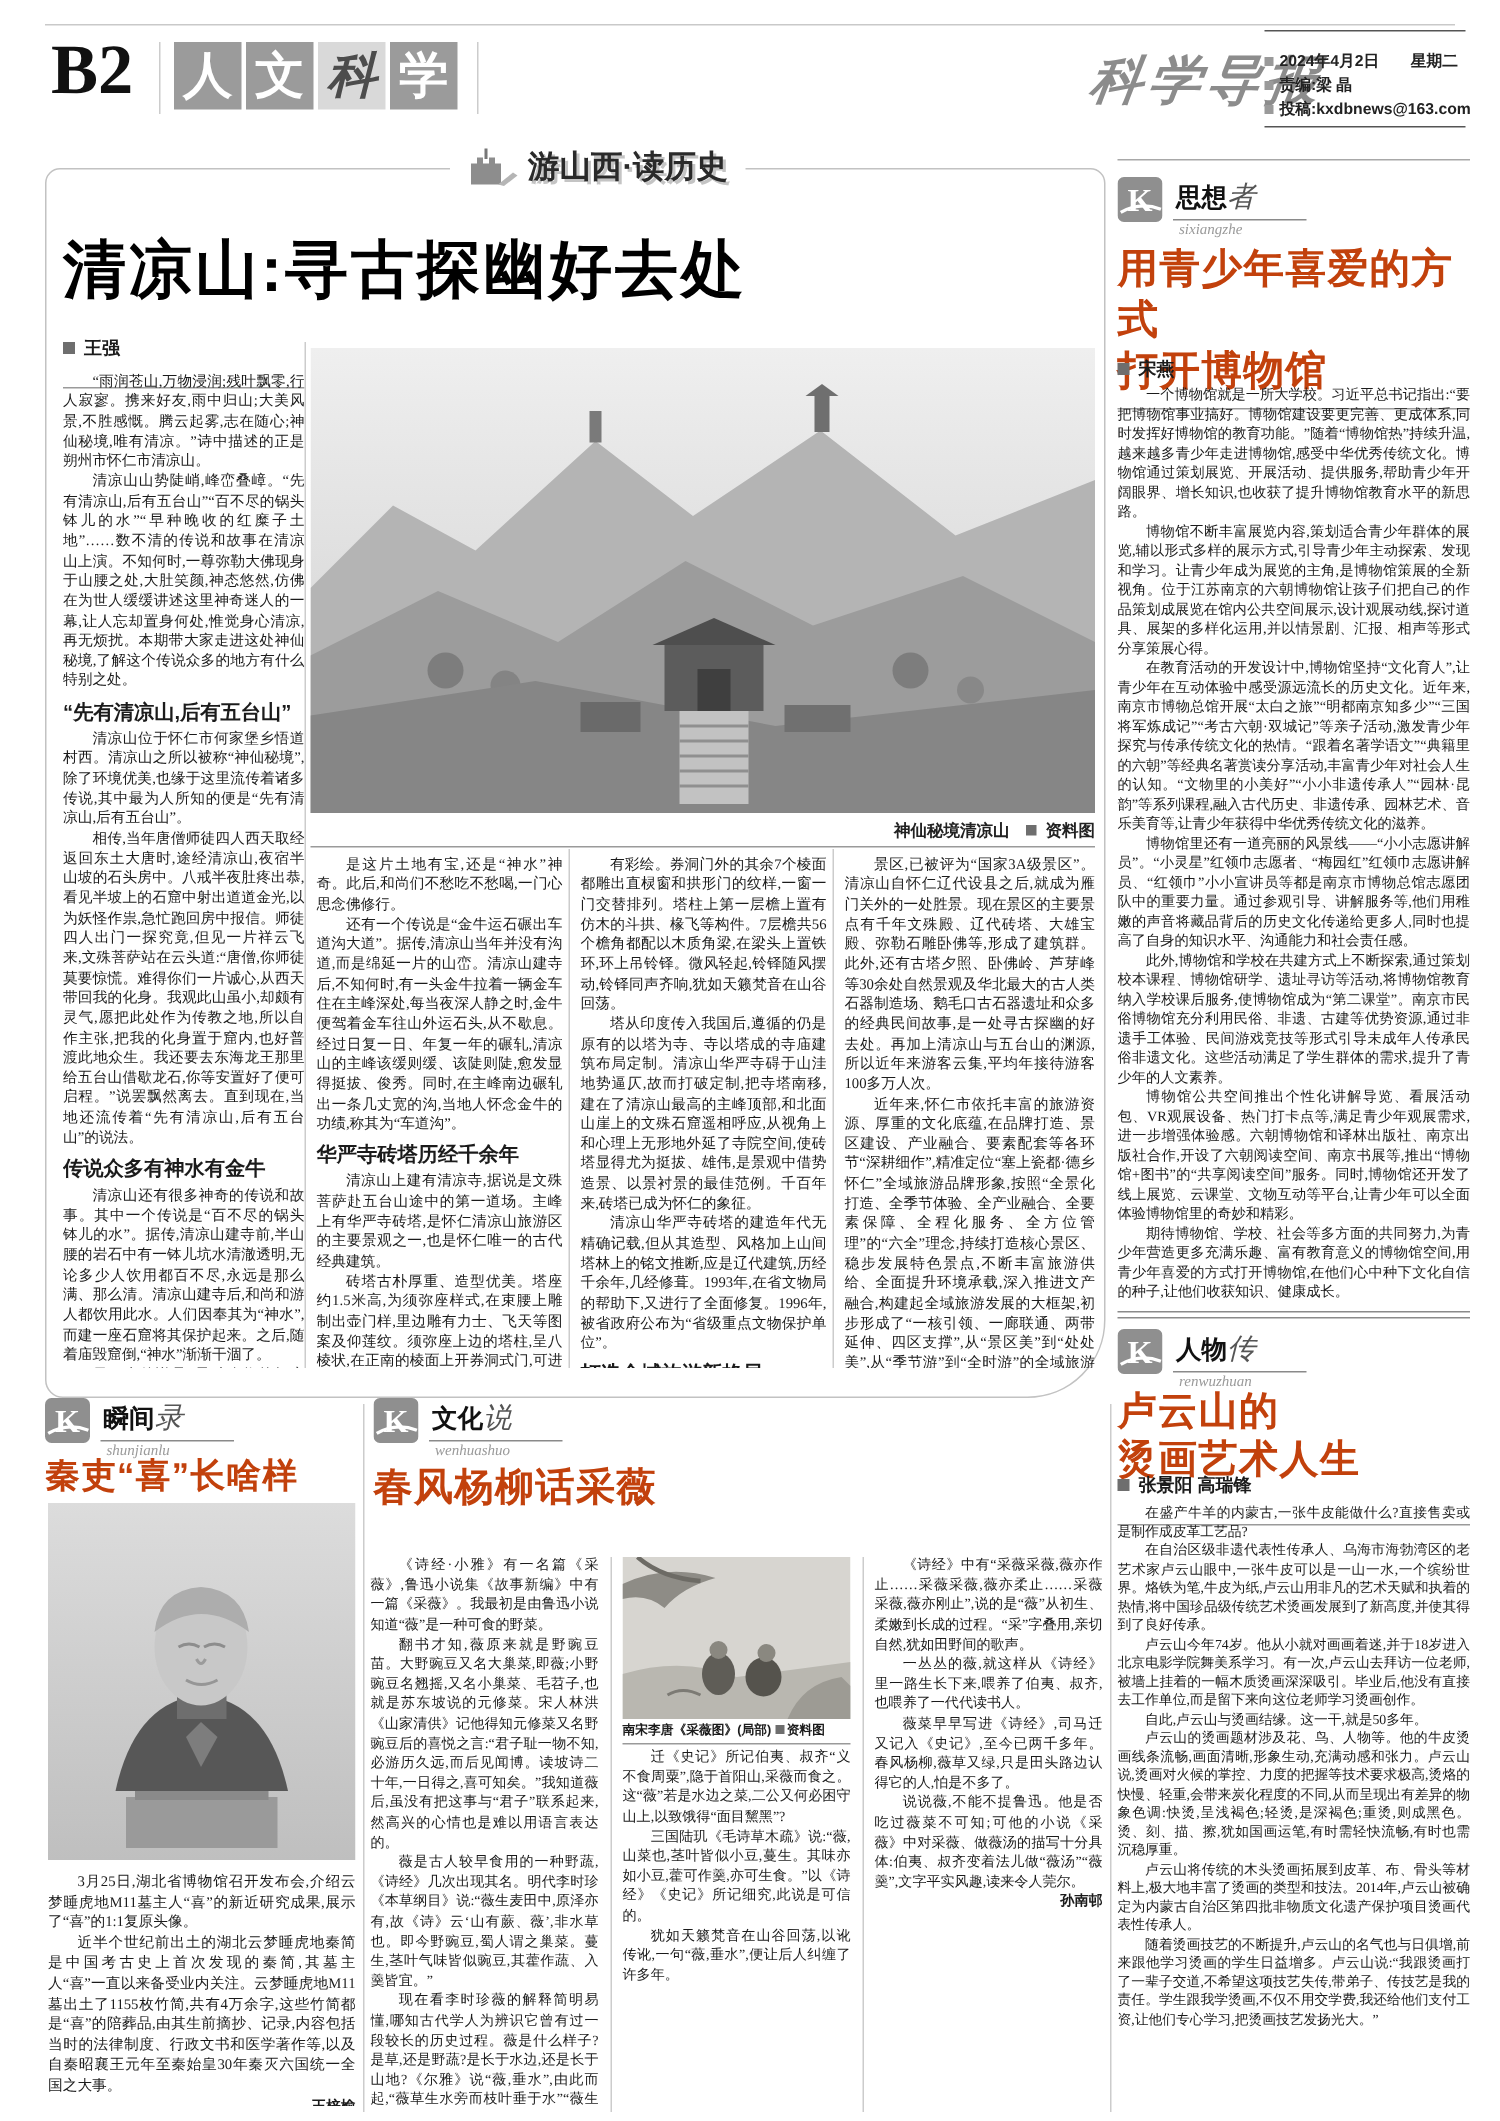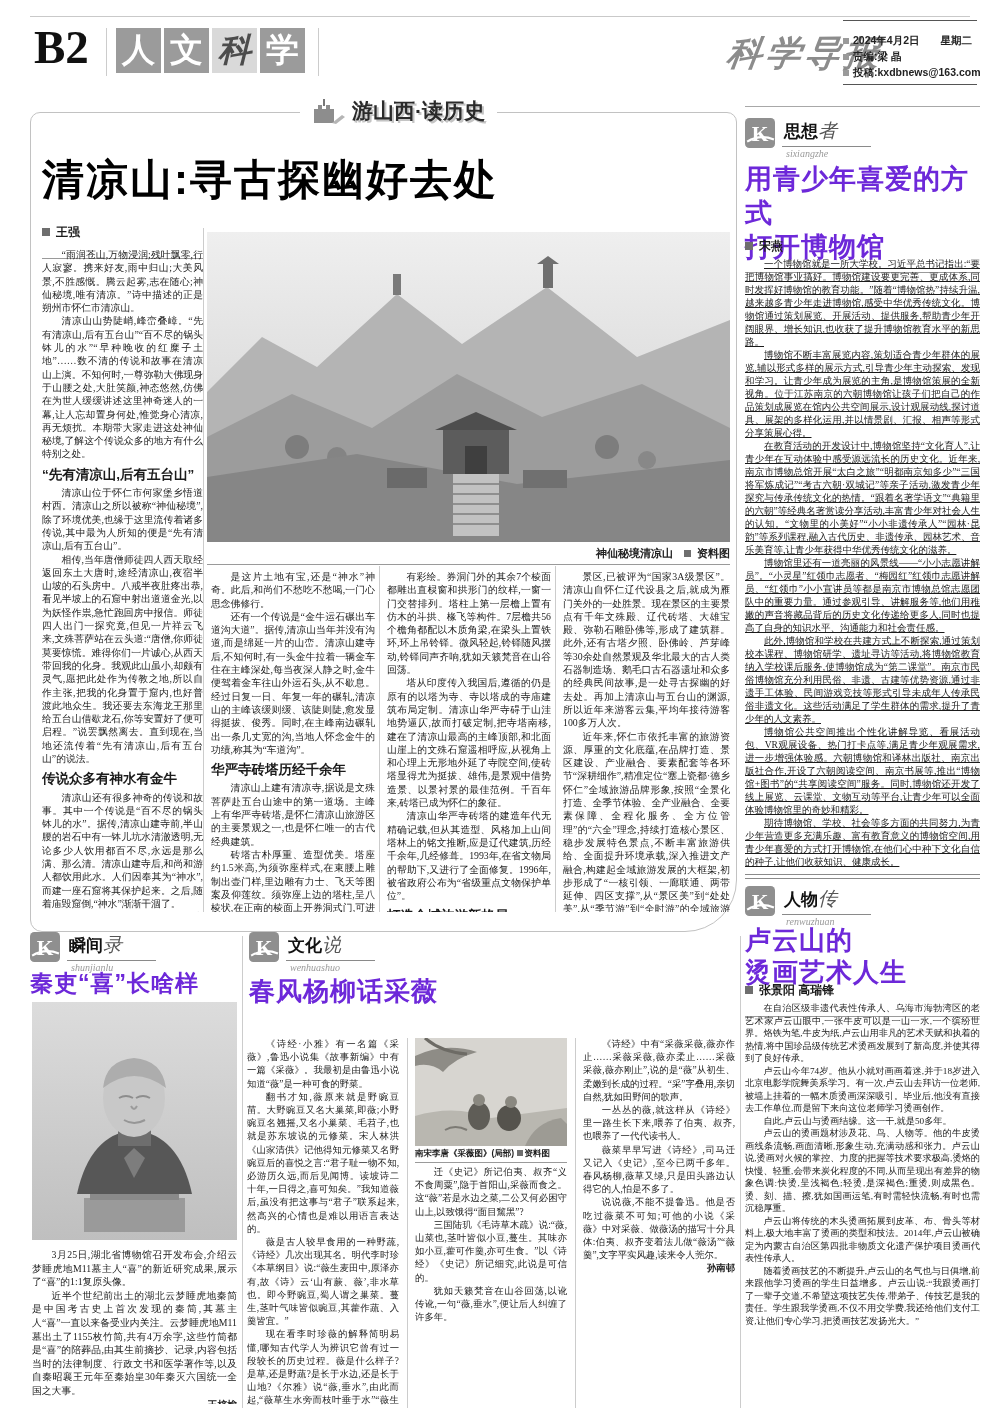--- a/index.html
+++ b/index.html
@@ -34,21 +34,21 @@
   .banner{display:flex;align-items:flex-start;gap:6px;background:#fff;padding:0 12px;
           font-family:"Liberation Sans", sans-serif;font-weight:bold;font-size:21px;color:#2a2a2a;
           text-shadow:2px 2px 0 #c4c4c4;white-space:nowrap;}
   .caption{font-family:"Liberation Sans", sans-serif;font-weight:bold;font-size:11px;
            text-align:right;border-bottom:1px solid #9a9a9a;padding-bottom:3px;color:#222;}
   .khead{display:flex;align-items:flex-start;gap:7px;}
   .kname{font-family:"Liberation Sans", sans-serif;font-weight:bold;font-size:17px;color:#111;
          border-bottom:1px solid #8a8a8a;padding:0 34px 2px 2px;white-space:nowrap;}
   .kscript{font-family:"DejaVu Serif", serif;font-style:italic;font-weight:normal;color:#555;font-size:19px;}
   .kpinyin{font-family:Liberation Serif, serif;font-style:italic;color:#9a9a9a;font-size:10px;padding:1px 0 0 4px;}
-  .sectitle{font-family:"Liberation Sans", sans-serif;font-weight:900;color:#6d28d9;letter-spacing:1px;}
+  .sectitle{font-family:"Liberation Sans", sans-serif;font-weight:900;color:#c2410c;letter-spacing:1px;}
   .dsep{border-top:1px solid #8a8a8a;border-bottom:1px solid #8a8a8a;height:3px;}
   .endline{text-align:right;font-weight:bold;}
 </style>
 </head>
 <body>
 
 <div class="hline" style="left:30px;top:16px;width:940px;"></div>
 
 <div class="abs" style="left:34px;top:20px;font-family:'Liberation Serif',serif;font-weight:bold;font-size:47px;color:#111;">B2</div>
 <div class="vline" style="left:106px;top:28px;height:48px;"></div>
@@ -169,21 +169,21 @@
 
 <div class="abs sectitle" style="left:745px;top:162px;width:235px;font-size:27px;line-height:34px;">
   <div>用青少年喜爱的方式</div>
   <div>打开博物馆</div>
 </div>
 
 <div class="abs byline" style="left:745px;top:238px;width:235px;">
   <span class="sq"></span><span>宋燕</span>
 </div>
 
-<div class="abs bodytxt b2" style="left:745px;top:258px;width:235px;height:612px;text-decoration:underline;">
+<div class="abs bodytxt b2" style="left:745px;top:258px;width:235px;height:612px;">
   <p>一个博物馆就是一所大学校。习近平总书记指出:“要把博物馆事业搞好。博物馆建设要更完善、更成体系,同时发挥好博物馆的教育功能。”随着“博物馆热”持续升温,越来越多青少年走进博物馆,感受中华优秀传统文化。博物馆通过策划展览、开展活动、提供服务,帮助青少年开阔眼界、增长知识,也收获了提升博物馆教育水平的新思路。</p>
   <p>博物馆不断丰富展览内容,策划适合青少年群体的展览,辅以形式多样的展示方式,引导青少年主动探索、发现和学习。让青少年成为展览的主角,是博物馆策展的全新视角。位于江苏南京的六朝博物馆让孩子们把自己的作品策划成展览在馆内公共空间展示,设计观展动线,探讨道具、展架的多样化运用,并以情景剧、汇报、相声等形式分享策展心得。</p>
   <p>在教育活动的开发设计中,博物馆坚持“文化育人”,让青少年在互动体验中感受源远流长的历史文化。近年来,南京市博物总馆开展“太白之旅”“明都南京知多少”“三国将军炼成记”“考古六朝·双城记”等亲子活动,激发青少年探究与传承传统文化的热情。“跟着名著学语文”“典籍里的六朝”等经典名著赏读分享活动,丰富青少年对社会人生的认知。“文物里的小美好”“小小非遗传承人”“园林·昆韵”等系列课程,融入古代历史、非遗传承、园林艺术、音乐美育等,让青少年获得中华优秀传统文化的滋养。</p>
   <p>博物馆里还有一道亮丽的风景线——“小小志愿讲解员”。“小灵星”红领巾志愿者、“梅园红”红领巾志愿讲解员、“红领巾”小小宣讲员等都是南京市博物总馆志愿团队中的重要力量。通过参观引导、讲解服务等,他们用稚嫩的声音将藏品背后的历史文化传递给更多人,同时也提高了自身的知识水平、沟通能力和社会责任感。</p>
   <p>此外,博物馆和学校在共建方式上不断探索,通过策划校本课程、博物馆研学、遗址寻访等活动,将博物馆教育纳入学校课后服务,使博物馆成为“第二课堂”。南京市民俗博物馆充分利用民俗、非遗、古建等优势资源,通过非遗手工体验、民间游戏竞技等形式引导未成年人传承民俗非遗文化。这些活动满足了学生群体的需求,提升了青少年的人文素养。</p>
   <p>博物馆公共空间推出个性化讲解导览、看展活动包、VR观展设备、热门打卡点等,满足青少年观展需求,进一步增强体验感。六朝博物馆和译林出版社、南京出版社合作,开设了六朝阅读空间、南京书展等,推出“博物馆+图书”的“共享阅读空间”服务。同时,博物馆还开发了线上展览、云课堂、文物互动等平台,让青少年可以全面体验博物馆里的奇妙和精彩。</p>
   <p>期待博物馆、学校、社会等多方面的共同努力,为青少年营造更多充满乐趣、富有教育意义的博物馆空间,用青少年喜爱的方式打开博物馆,在他们心中种下文化自信的种子,让他们收获知识、健康成长。</p>
 </div>
 
 <div class="abs dsep" style="left:745px;top:874px;width:235px;"></div>
@@ -203,20 +203,21 @@
 <div class="abs sectitle" style="left:745px;top:924px;width:235px;font-size:26px;line-height:32px;">
   <div>卢云山的</div>
   <div>烫画艺术人生</div>
 </div>
 
 <div class="abs byline" style="left:745px;top:982px;width:235px;">
   <span class="sq"></span><span>张景阳 高瑞锋</span>
 </div>
 
 <div class="abs bodytxt" style="left:745px;top:1002px;width:235px;height:408px;font-size:9.2px;line-height:12.5px;">
+  <p>在盛产牛羊的内蒙古,一张牛皮能做什么?直接售卖或是制作成皮革工艺品?</p>
   <p>在自治区级非遗代表性传承人、乌海市海勃湾区的老艺术家卢云山眼中,一张牛皮可以是一山一水,一个缤纷世界。烙铁为笔,牛皮为纸,卢云山用非凡的艺术天赋和执着的热情,将中国珍品级传统艺术烫画发展到了新高度,并使其得到了良好传承。</p>
   <p>卢云山今年74岁。他从小就对画画着迷,并于18岁进入北京电影学院舞美系学习。有一次,卢云山去拜访一位老师,被墙上挂着的一幅木质烫画深深吸引。毕业后,他没有直接去工作单位,而是留下来向这位老师学习烫画创作。</p>
   <p>自此,卢云山与烫画结缘。这一干,就是50多年。</p>
   <p>卢云山的烫画题材涉及花、鸟、人物等。他的牛皮烫画线条流畅,画面清晰,形象生动,充满动感和张力。卢云山说,烫画对火候的掌控、力度的把握等技术要求极高,烫烙的快慢、轻重,会带来炭化程度的不同,从而呈现出有差异的物象色调:快烫,呈浅褐色;轻烫,是深褐色;重烫,则成黑色。烫、刻、描、擦,犹如国画运笔,有时需轻快流畅,有时也需沉稳厚重。</p>
   <p>卢云山将传统的木头烫画拓展到皮革、布、骨头等材料上,极大地丰富了烫画的类型和技法。2014年,卢云山被确定为内蒙古自治区第四批非物质文化遗产保护项目烫画代表性传承人。</p>
   <p>随着烫画技艺的不断提升,卢云山的名气也与日俱增,前来跟他学习烫画的学生日益增多。卢云山说:“我跟烫画打了一辈子交道,不希望这项技艺失传,带弟子、传技艺是我的责任。学生跟我学烫画,不仅不用交学费,我还给他们支付工资,让他们专心学习,把烫画技艺发扬光大。”</p>
 </div>
 
 <div class="abs khead" style="left:30px;top:932px;width:210px;">
   <svg width="30" height="30" viewBox="0 0 28 28">

